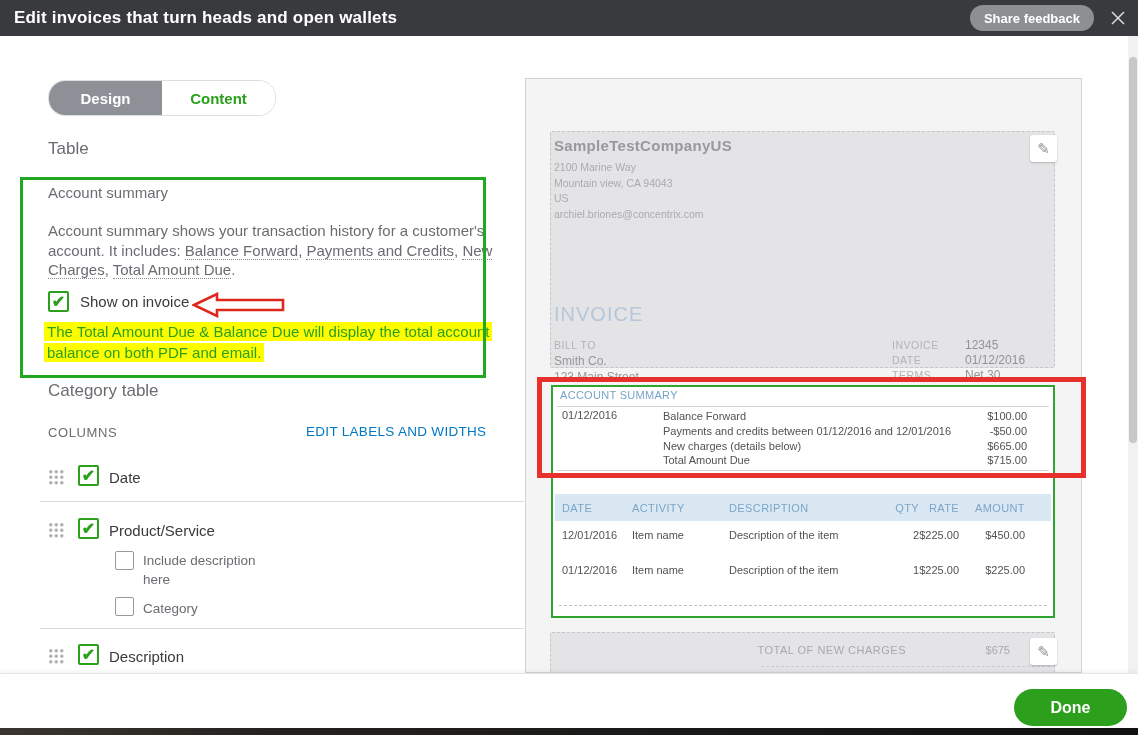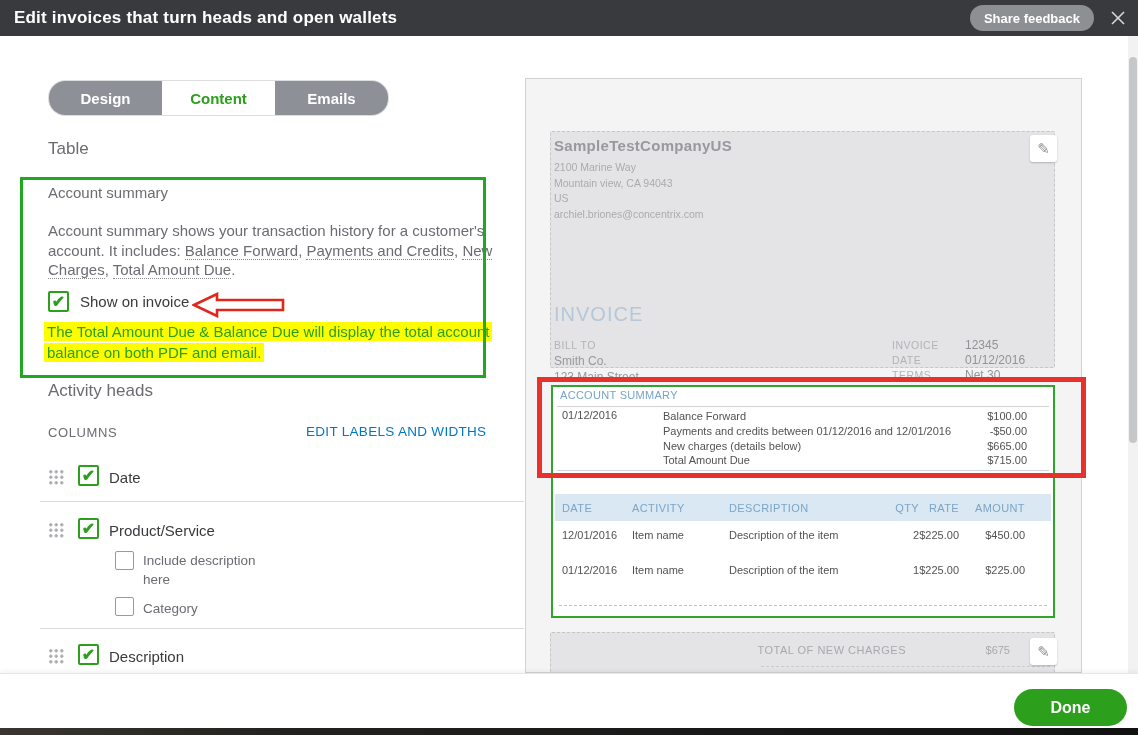--- a/index.html
+++ b/index.html
@@ -97,21 +97,20 @@
       <svg width="16" height="16" viewBox="0 0 16 16">
         <line x1="2" y1="2" x2="14" y2="14" stroke="#d7d8d9" stroke-width="1.6"></line>
         <line x1="14" y1="2" x2="2" y2="14" stroke="#d7d8d9" stroke-width="1.6"></line>
       </svg>
     </div>
   </div>
 
   <div class="tabs">
     <div class="tab inactive">Design</div>
     <div class="tab active">Content</div>
-    <div class="tab inactive">Emails</div>
   </div>
 
   <div class="h-section" style="left:48px; top:139px;">Table</div>
 
   <div class="green-box"></div>
 
   <div class="acct-title">Account summary</div>
 
   <div class="acct-desc"><span>Account summary shows your transaction history for a customer's account. It includes: </span><span class="dotted">Balance Forward</span><span>, </span><span class="dotted">Payments and Credits</span><span>, </span><span class="dotted">New Charges</span><span>, </span><span class="dotted">Total Amount Due</span><span>.</span></div>
 
@@ -123,21 +122,21 @@
   </div>
 
   <div class="arrow-anno">
     <svg width="94" height="26" viewBox="0 0 94 26">
       <polygon points="2,13 25,2 25,8 91,8 91,18 25,18 25,24" fill="#ffffff" stroke="#e0271c" stroke-width="2.6" stroke-linejoin="miter"></polygon>
     </svg>
   </div>
 
   <div class="note"><span class="hl">The Total Amount Due &amp; Balance Due will display the total account balance on both PDF and email.</span></div>
 
-  <div class="h-section" style="left:48px; top:381px;">Activity heads</div>
+  <div class="h-section" style="left:48px; top:381px;">Category table</div>
   <div class="columns-label">COLUMNS</div>
   <div class="edit-link">EDIT LABELS AND WIDTHS</div>
 
   <div class="abs drag" style="left:48px; top:469px;"></div>
   <span class="abs cb" style="left:78px; top:465px;">
       <span>✔</span>
     </span>
   <div class="abs col-label" style="left:109px; top:469px;">Date</div>
   <div class="divider" style="top:501px;"></div>
 

